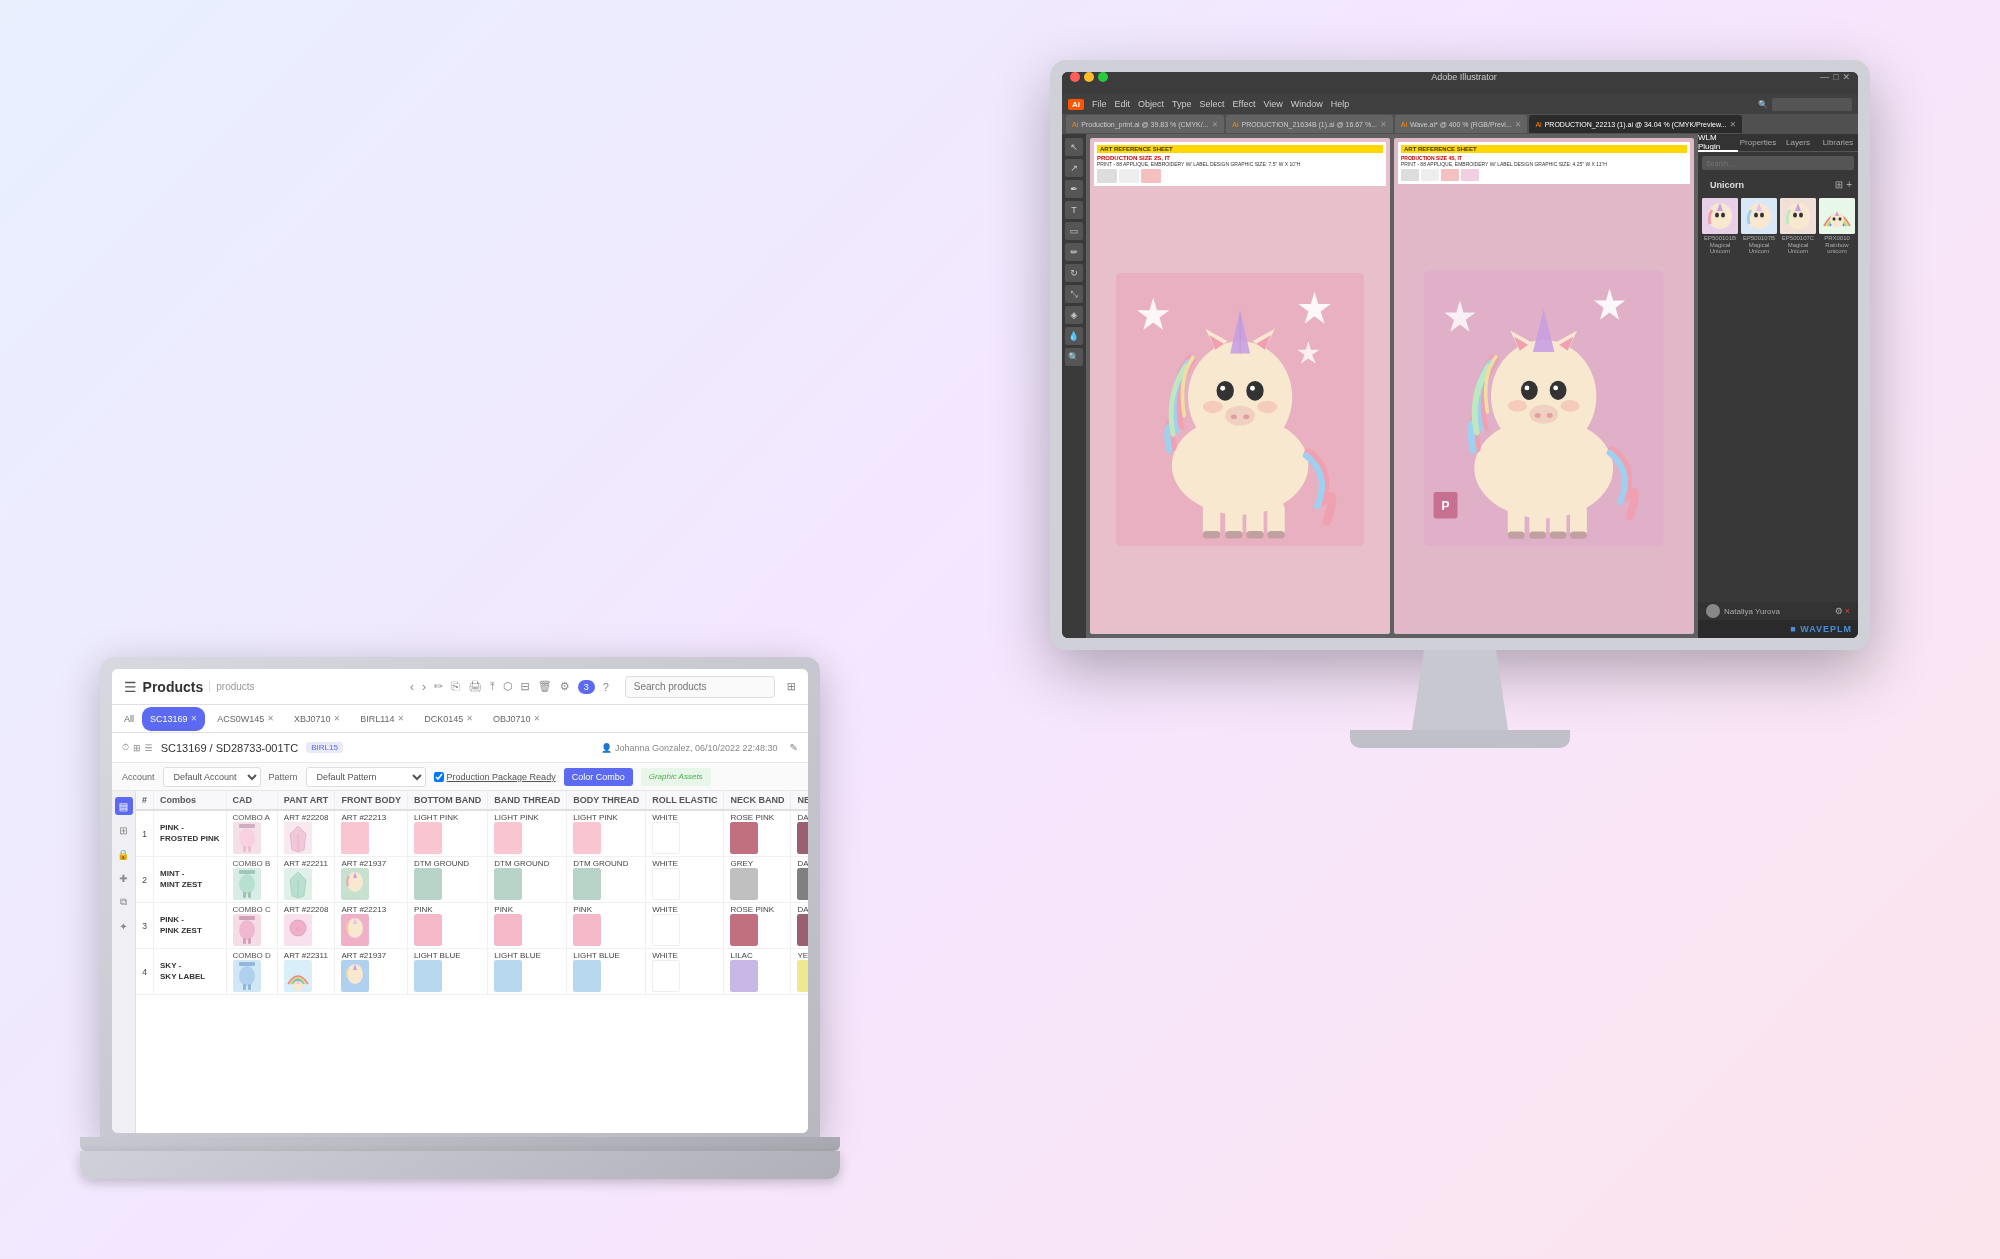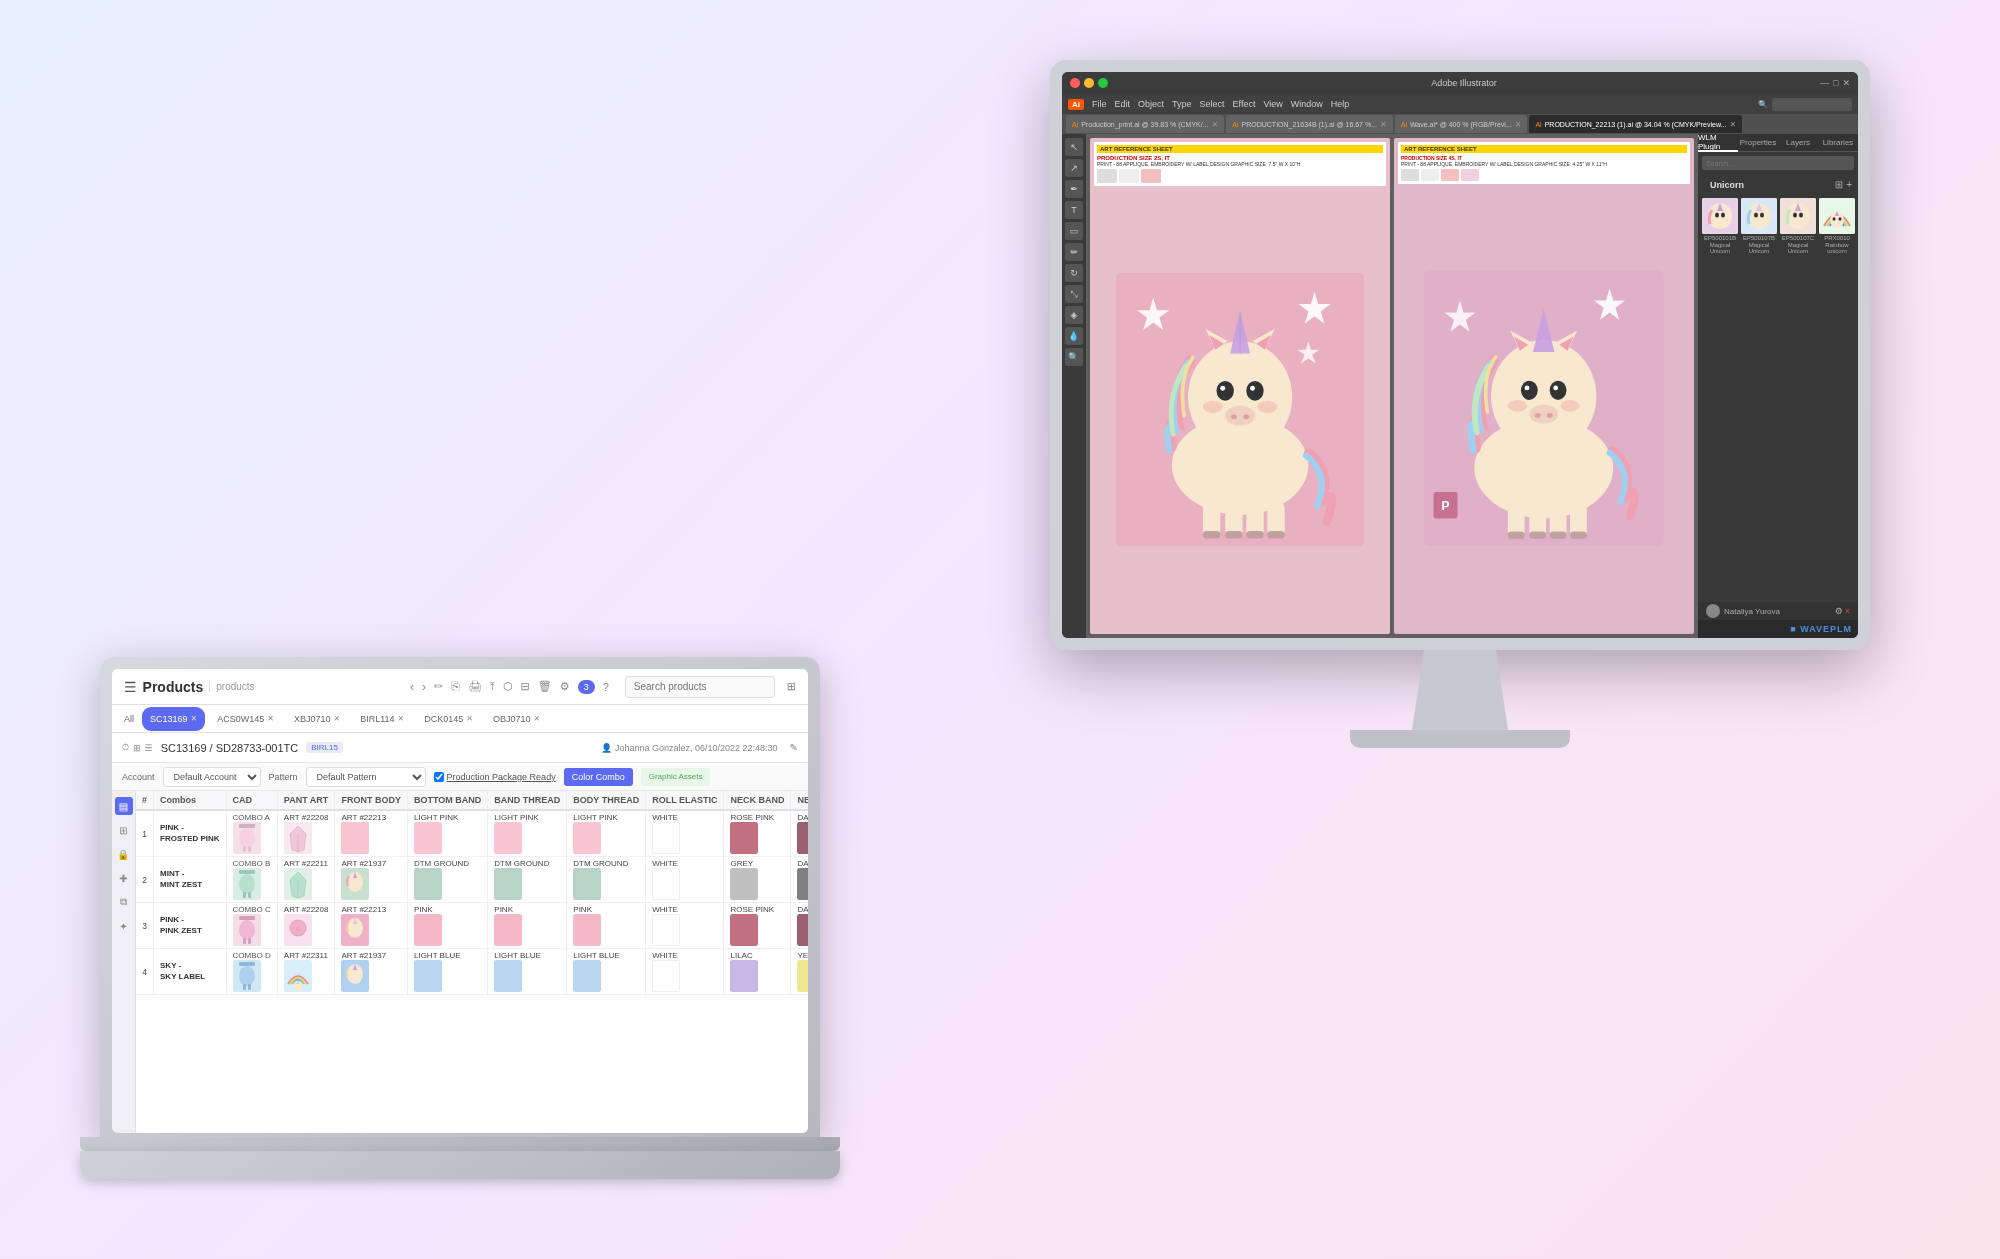--- a/index.html
+++ b/index.html
@@ -50,21 +50,21 @@
       background: #c0c0c8;
       margin: 0 auto;
       border-radius: 0 0 10px 10px;
     }
 
     
     .ai-titlebar {
       height: 22px;
       background: #3c3c3c;
       display: flex;
-      align-items: center;
+      align-items: flex-start;
       padding: 0 8px;
       gap: 4px;
       flex-shrink: 0;
     }
     .ai-titlebar-dot {
       width: 10px; height: 10px;
       border-radius: 50%;
     }
     .ai-menubar {
       height: 20px;
@@ -380,21 +380,21 @@
     }
     .plm-btn {
       height: 18px;
       padding: 0 8px;
       border-radius: 3px;
       font-size: 9px;
       cursor: pointer;
       border: none;
     }
     .plm-btn-blue { background: #5b6af0; color: #fff; }
-    .plm-btn-green { background: #e8f5e9; color: #4caf50; font-size: 8px; }
+    .plm-btn-green { background: #e8f5e9; color: #4caf50; font-size: 8px; font-style: italic; }
     .plm-checkbox-label {
       font-size: 9px;
       color: #555;
       display: flex;
       align-items: center;
       gap: 3px;
       text-decoration: underline;
     }
 
     

